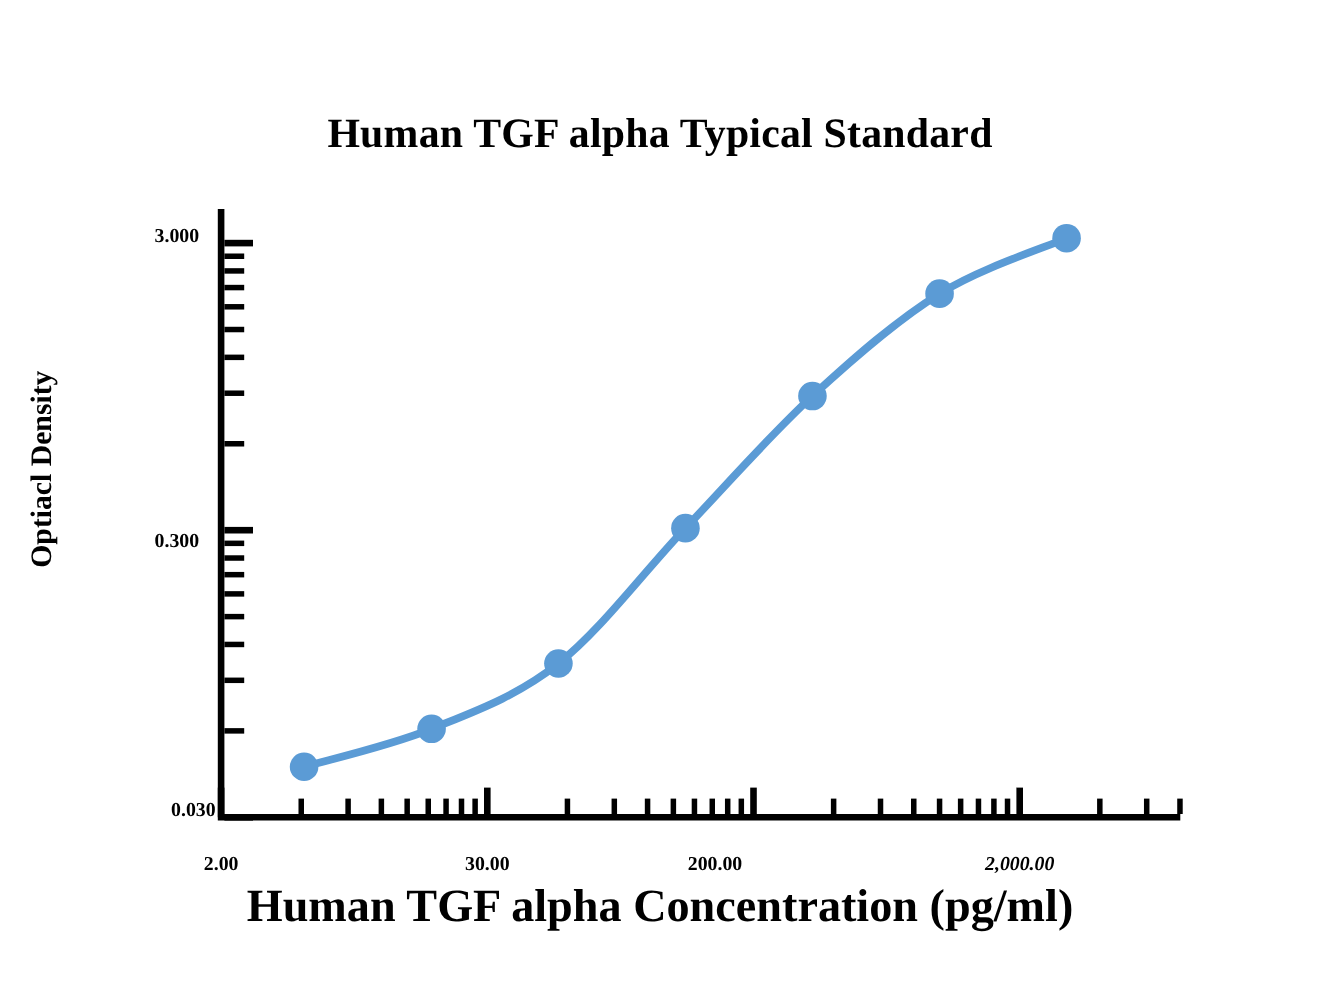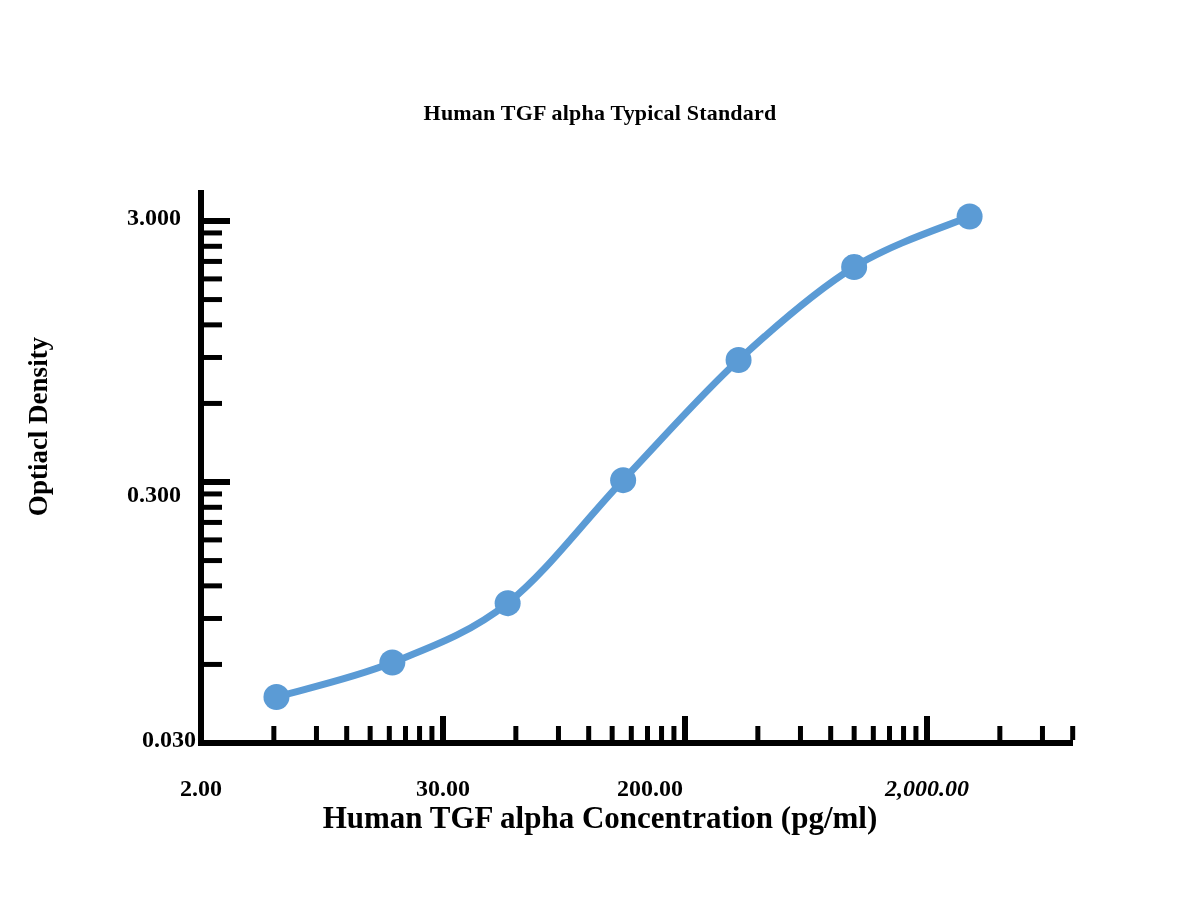--- a/index.html
+++ b/index.html
@@ -19,21 +19,21 @@
     width: 1200px;
     height: 900px;
     background: #ffffff;
   }
   #chart-title {
     position: absolute;
     left: 0;
     top: 100px;
     width: 1200px;
     text-align: center;
-    font-size: 22px;
+    font-size: 38px;
     font-weight: bold;
     letter-spacing: 0.2px;
     color: #000000;
     font-family: "Liberation Serif", "DejaVu Serif", serif;
     white-space: nowrap;
   }
   #y-axis-title {
     position: absolute;
     left: -112px;
     top: 411px;
@@ -45,33 +45,33 @@
     transform: rotate(-90deg);
     transform-origin: center center;
     white-space: nowrap;
   }
   #x-axis-title {
     position: absolute;
     left: 0;
     top: 800px;
     width: 1200px;
     text-align: center;
-    font-size: 31px;
+    font-size: 42px;
     font-weight: bold;
     color: #000000;
     white-space: nowrap;
   }
   #plot-svg {
     position: absolute;
     left: 0;
     top: 0;
   }
   .tick-label {
     position: absolute;
-    font-size: 24px;
+    font-size: 18px;
     font-weight: bold;
     color: #000000;
     white-space: nowrap;
   }
   .ylabel {
     text-align: right;
     width: 170px;
   }
   .xlabel {
     text-align: center;

